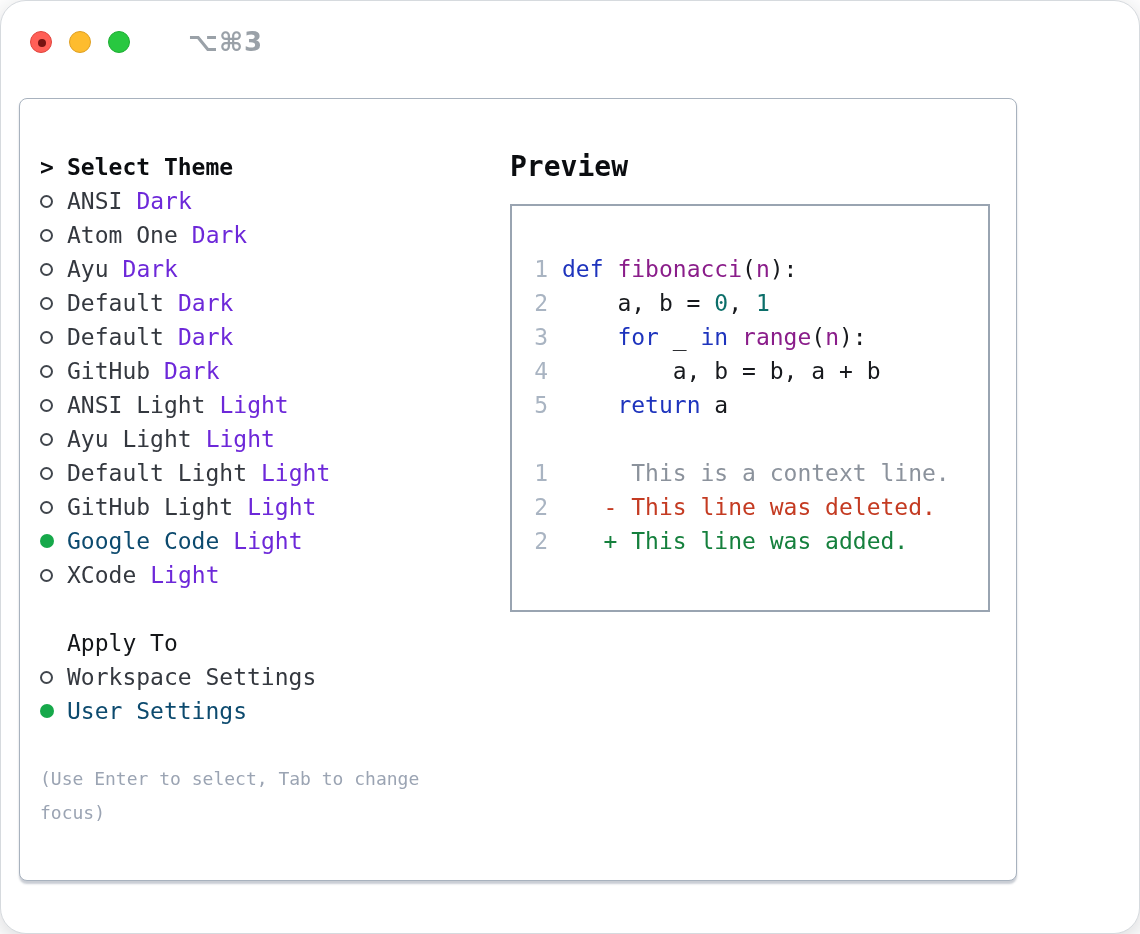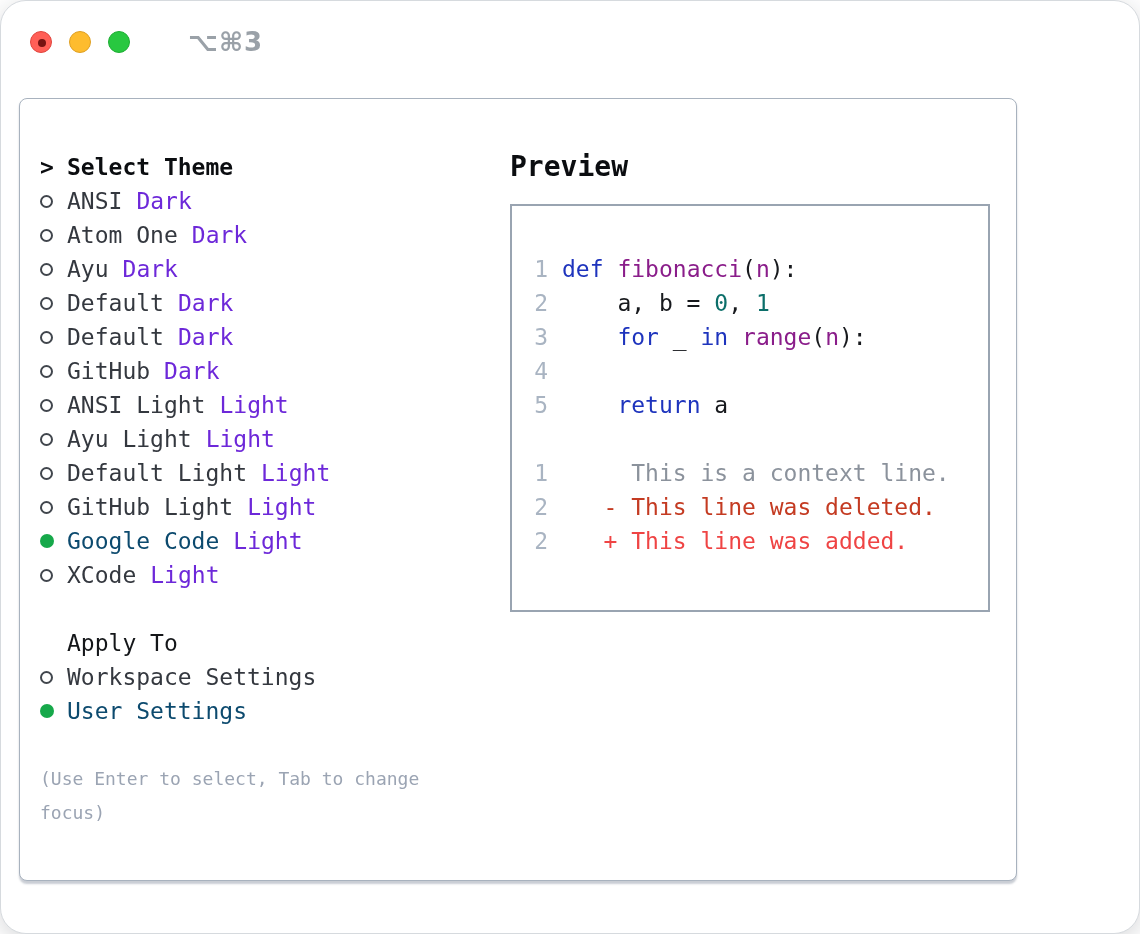--- a/index.html
+++ b/index.html
@@ -56,21 +56,21 @@
   }
   .code-line { display:flex; height:34px; font-size:23px; line-height:34px; white-space:pre; }
   .ln { width:14px; flex:none; text-align:right; margin-right:14px; color:#a9b4c2; }
   .code { white-space:pre;text-align:right; }
   .tok-kw  { color:#1e34bd; }
   .tok-fn  { color:#8a1d8a; }
   .tok-num { color:#0c6f6a; }
   .tok-pln { color:#17191d; }
   .tok-ctx { color:#8b929c; }
   .tok-del { color:#c43b22; }
-  .tok-add { color:#ef4444; }
+  .tok-add { color:#15803d; }
 </style>
 </head>
 <body>
 
 <div class="window">
 
   <div class="titlebar">
     <div class="light red">
         <div class="dot"></div>
       </div>
@@ -119,21 +119,21 @@
       <div class="help">(Use Enter to select, Tab to change focus)</div>
     </div>
 
     <div class="col-right">
       <div class="preview-title">Preview</div>
       <div class="preview-box">
         <div id="code-block">
             <div class="code-line"><span class="ln">1</span><span class="code"><span class="tok-kw">def</span><span class="tok-pln"> </span><span class="tok-fn">fibonacci</span><span class="tok-pln">(</span><span class="tok-fn">n</span><span class="tok-pln">):</span></span></div>
             <div class="code-line"><span class="ln">2</span><span class="code"><span class="tok-pln">    a, b = </span><span class="tok-num">0</span><span class="tok-pln">, </span><span class="tok-num">1</span></span></div>
             <div class="code-line"><span class="ln">3</span><span class="code"><span class="tok-pln">    </span><span class="tok-kw">for</span><span class="tok-pln"> _ </span><span class="tok-kw">in</span><span class="tok-pln"> </span><span class="tok-fn">range</span><span class="tok-pln">(</span><span class="tok-fn">n</span><span class="tok-pln">):</span></span></div>
-            <div class="code-line"><span class="ln">4</span></div>
+            <div class="code-line"><span class="ln">4</span><span class="code"><span class="tok-pln">        a, b = b, a + b</span></span></div>
             <div class="code-line"><span class="ln">5</span><span class="code"><span class="tok-pln">    </span><span class="tok-kw">return</span><span class="tok-pln"> a</span></span></div>
             <div class="code-line"></div>
             <div class="code-line"><span class="ln">1</span><span class="code"><span class="tok-ctx">     This is a context line.</span></span></div>
             <div class="code-line"><span class="ln">2</span><span class="code"><span class="tok-del">   - This line was deleted.</span></span></div>
             <div class="code-line"><span class="ln">2</span><span class="code"><span class="tok-add">   + This line was added.</span></span></div>
           </div>
       </div>
     </div>
 
   </div>

